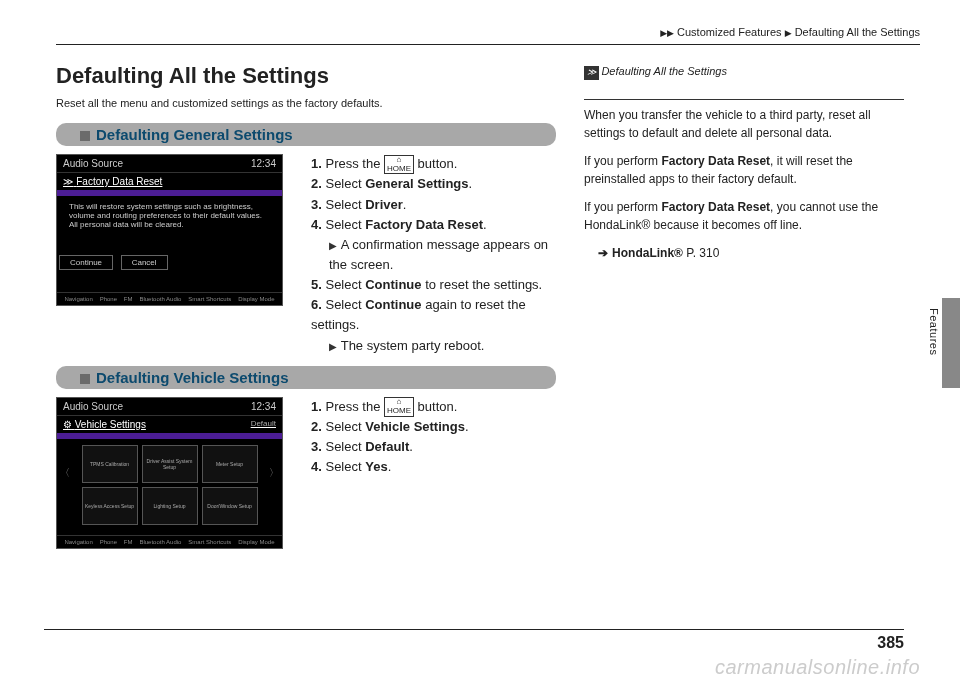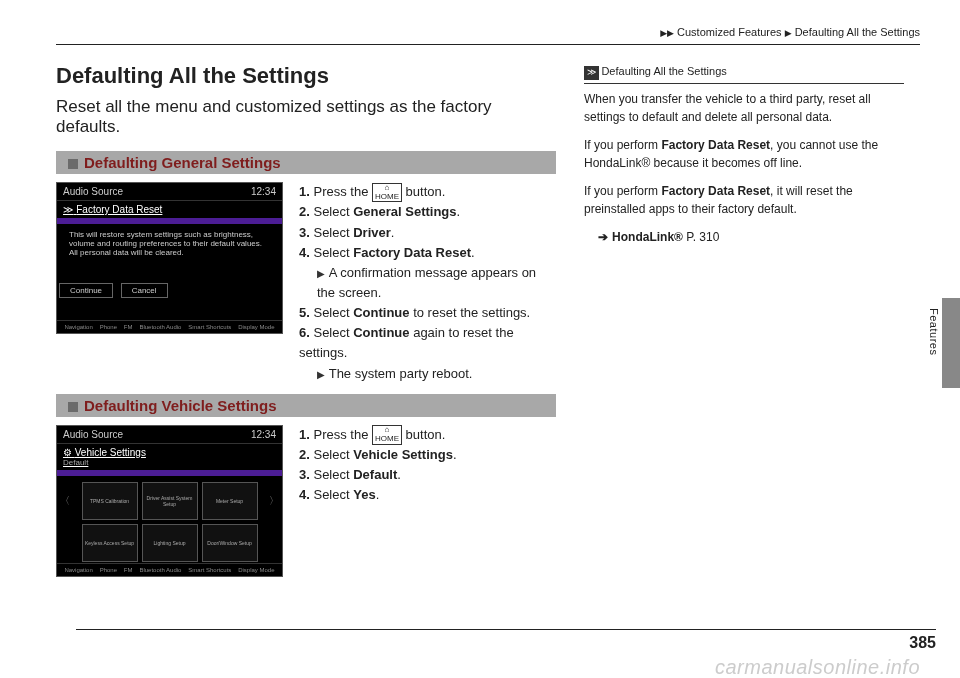--- a/index.html
+++ b/index.html
@@ -43,41 +43,42 @@
     font-size: 12px;
     line-height: 1.5;
   }
   h1 {
     font-size: 22px;
     margin: 0 0 8px 0;
     font-weight: bold;
   }
   .intro {
     margin: 0 0 14px 0;
-    font-size: 17px;
+    font-size: 11px;
   }
   .subhead {
     background: #a8a8a8;
-    color: #7f1d1d;
+    color: #0c4a6e;
     font-weight: bold;
     font-size: 15px;
-    padding: 3px 12px;
+    padding: 3px 24px;
     margin: 8px 0 8px 0;
+    border-radius: 10px;
   }
   .subhead .sq {
     display: inline-block;
     width: 10px;
     height: 10px;
     background: #6b6b6b;
     margin-right: 6px;
     vertical-align: middle;
   }
   .block {
     display: flex;
-    gap: 16px;
+    gap: 28px;
     margin-bottom: 10px;
   }
   .screenshot {
     width: 225px;
     height: 150px;
     border: 1px solid #555;
     background: #000;
     position: relative;
     flex-shrink: 0;
   }
@@ -175,22 +176,23 @@
     border: 1px solid #333;
     padding: 0 2px;
     font-size: 8px;
     line-height: 1.1;
     text-align: center;
     vertical-align: middle;
   }
   .sidebox-title {
     border-bottom: 1px solid #333;
     font-size: 11px;
-    padding-bottom: 3px;
+    padding-bottom: 19px;
     margin-bottom: 6px;
+    font-style: italic;
   }
   .sidebox-title .info-icon {
     display: inline-block;
     background: #333;
     color: #fff;
     font-size: 9px;
     padding: 0 3px;
     margin-right: 2px;
   }
   .right p { margin: 0 0 10px 0; }
@@ -205,21 +207,21 @@
   .tab-text {
     position: absolute;
     right: 20px;
     top: 300px;
     writing-mode: vertical-rl;
     font-size: 11px;
     letter-spacing: 0.5px;
   }
   .pagenum {
     position: absolute;
-    right: 24px;
+    right: 56px;
     bottom: 34px;
     font-size: 16px;
     font-weight: bold;
     border-top: 1px solid #222;
     padding-top: 4px;
     width: 860px;
     text-align: right;
   }
   .watermark {
     position: absolute;
@@ -314,21 +316,21 @@
       <div class="subhead">
         <span class="sq"></span><span>Defaulting Vehicle Settings</span>
       </div>
 
       <div class="block">
         <div class="screenshot">
           <div class="scr-top">
             <span>Audio Source</span>
             <span>12:34</span>
           </div>
-          <div class="scr-title" style="display:flex;justify-content:space-between;flex-direction:column;">
+          <div class="scr-title" style="display:flex;justify-content:space-between;">
             <span><span>⚙</span> <span>Vehicle Settings</span></span>
             <span style="font-size:8px;color:#aaa;">Default</span>
           </div>
           <div class="scr-arrows">
             <span>〈</span>
             <span>〉</span>
           </div>
           <div class="scr-tiles">
             <div class="scr-tile">TPMS Calibration</div>
             <div class="scr-tile">Driver Assist System Setup</div>
@@ -367,24 +369,24 @@
         </div>
       </div>
     </div>
 
     <div class="right">
       <div class="sidebox-title">
         <span class="info-icon">≫</span><span>Defaulting All the Settings</span>
       </div>
       <p>When you transfer the vehicle to a third party, reset all settings to default and delete all personal data.</p>
       <p>
-        <span>If you perform </span><b>Factory Data Reset</b><span>, you cannot use the HondaLink® because it becomes off line.</span>
+        <span>If you perform </span><b>Factory Data Reset</b><span>, it will reset the preinstalled apps to their factory default.</span>
       </p>
       <p>
-        <span>If you perform </span><b>Factory Data Reset</b><span>, it will reset the preinstalled apps to their factory default.</span>
+        <span>If you perform </span><b>Factory Data Reset</b><span>, you cannot use the HondaLink® because it becomes off line.</span>
       </p>
       <div class="link-ref" style="padding-left:14px;">
         <span class="arrow2">➔</span><b>HondaLink®</b><span> P. 310</span>
       </div>
     </div>
   </div>
 
   <div class="tab"></div>
   <div class="tab-text">Features</div>
 

